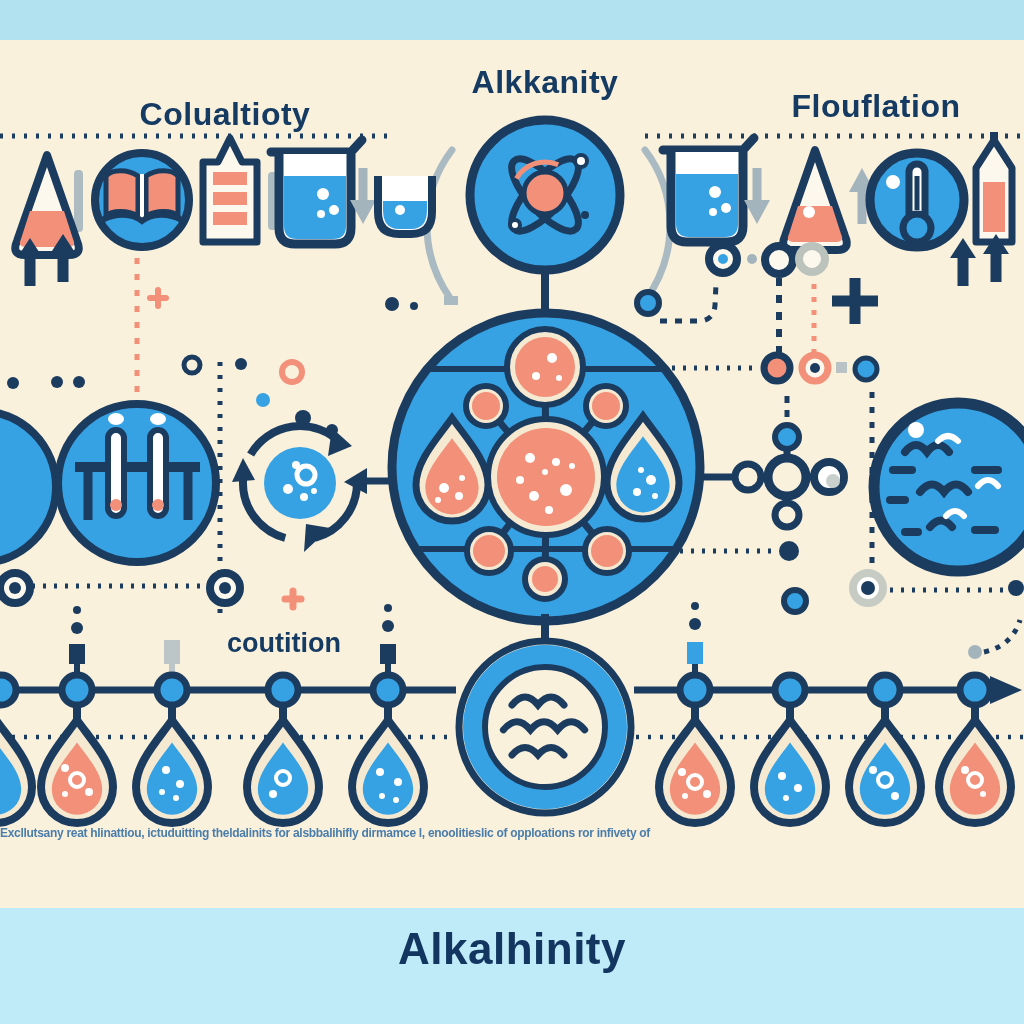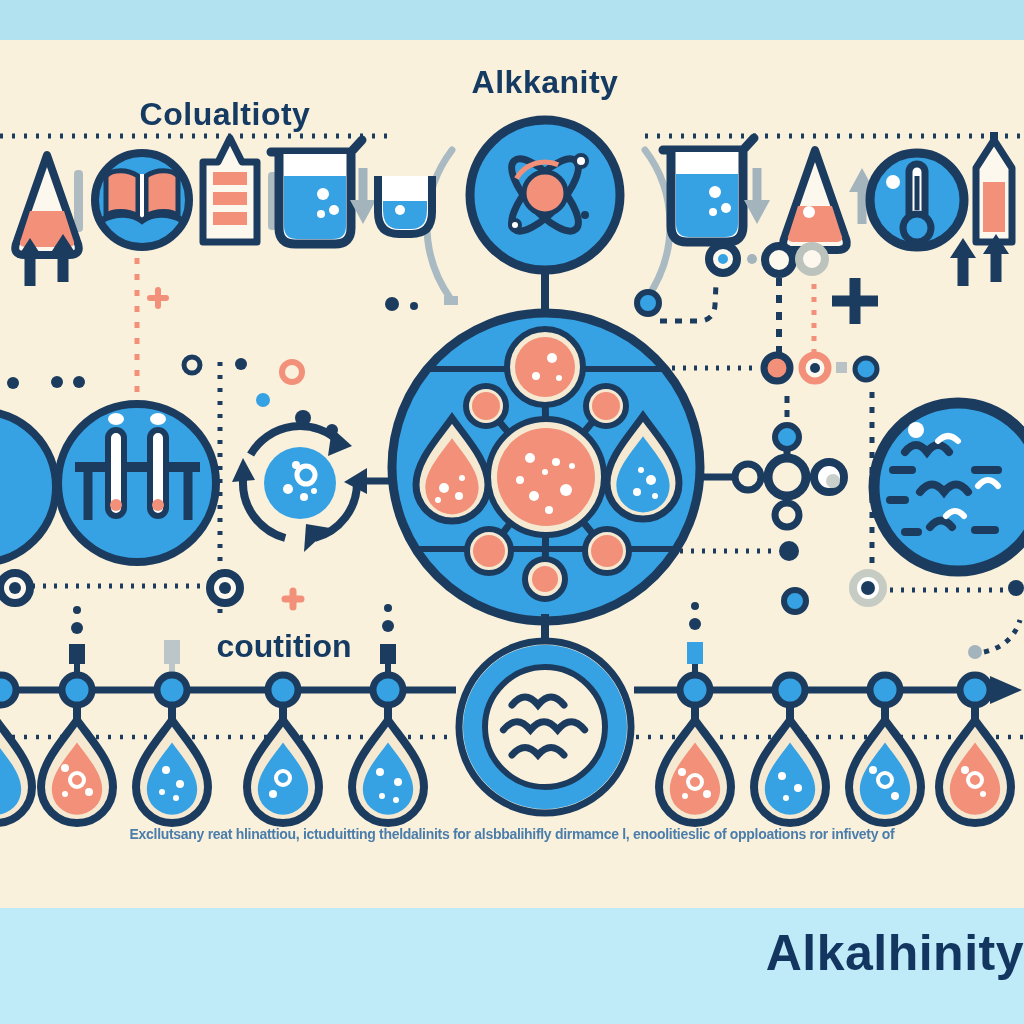--- a/index.html
+++ b/index.html
@@ -2,28 +2,28 @@
 <html><head>
 <meta charset="utf-8">
 <style>
   html,body{margin:0;padding:0;}
   body{width:1024px;height:1024px;overflow:hidden;background:#faf1dd;
        font-family:"Liberation Sans", sans-serif;position:relative;}
   .stage{position:absolute;inset:0;width:1024px;height:1024px;}
   svg{position:absolute;left:0;top:0;}
   .txt{position:absolute;color:#153b62;font-weight:700;white-space:nowrap;}
   .hdr{font-size:32px;letter-spacing:.5px;transform:translateX(-50%);}
-  .midlbl{font-size:32px;transform:translateX(-50%);}
+  .midlbl{font-size:27px;transform:translateX(-50%);}
   .note{font-size:16px;font-weight:700;line-height:23px;}
   .note-left{left:2px;top:282px;color:#5e8aa4;}
   .note-right{left:888px;top:292px;color:#4d7fa8;width:136px;overflow:hidden;}
-  .para{position:absolute;left:0;width:1024px;text-align:center;
-        color:#4b7dab;font-weight:700;font-size:14px;letter-spacing:-0.3px;}
-  .banner{position:absolute;left:0;top:924px;width:1024px;text-align:right;
-          color:#123660;font-weight:700;font-size:50px;letter-spacing:.5px;}
+  .para{position:absolute;left:0;width:1024px;
+        color:#4b7dab;font-weight:700;font-size:12px;letter-spacing:-0.3px;}
+  .banner{position:absolute;left:0;top:924px;width:1024px;text-align:center;
+          color:#123660;font-weight:700;font-size:44px;letter-spacing:.5px;}
 </style>
 </head>
 <body>
 
 <div class="stage">
 
 <svg width="1024" height="1024" viewBox="0 0 1024 1024">
   <defs>
     <path id="dropO" d="M0,-52 C15,-31 36,-9 36,15 A36,36 0 1,1 -36,15 C-36,-9 -15,-31 0,-52 Z"></path>
     <g id="arrowUpN">
@@ -426,20 +426,21 @@
     <g stroke="#1b3c5f" stroke-width="7" fill="none" stroke-linecap="round">
       <path d="M512,705 q13,-16 26,0 q13,-16 26,0"></path>
       <path d="M502,730 q14,-17 28,0 q14,-17 28,0 q14,-17 28,0" transform="translate(0,0) scale(0.97)" transform-origin="545 730"></path>
       <path d="M512,755 q13,-15 26,0 q13,-15 26,0"></path>
     </g>
   </g>
 </svg>
 
   <div class="txt hdr" style="left:225px;top:96px;">Colualtioty</div>
   <div class="txt hdr" style="left:545px;top:64px;">Alkkanity</div>
+  <div class="txt hdr" style="left:876px;top:88px;">Flouflation</div>
 
   <div class="note note-left">
     <div>xuhal hlitlemce</div>
     <div>ednHonlàlonoc,</div>
     <div>fultgentiadeiso,</div>
   </div>
   <div class="note note-right">
     <div>donmertiillnotrc</div>
     <div>demoboontitlanc</div>
     <div>demannoli dotuc</div>

